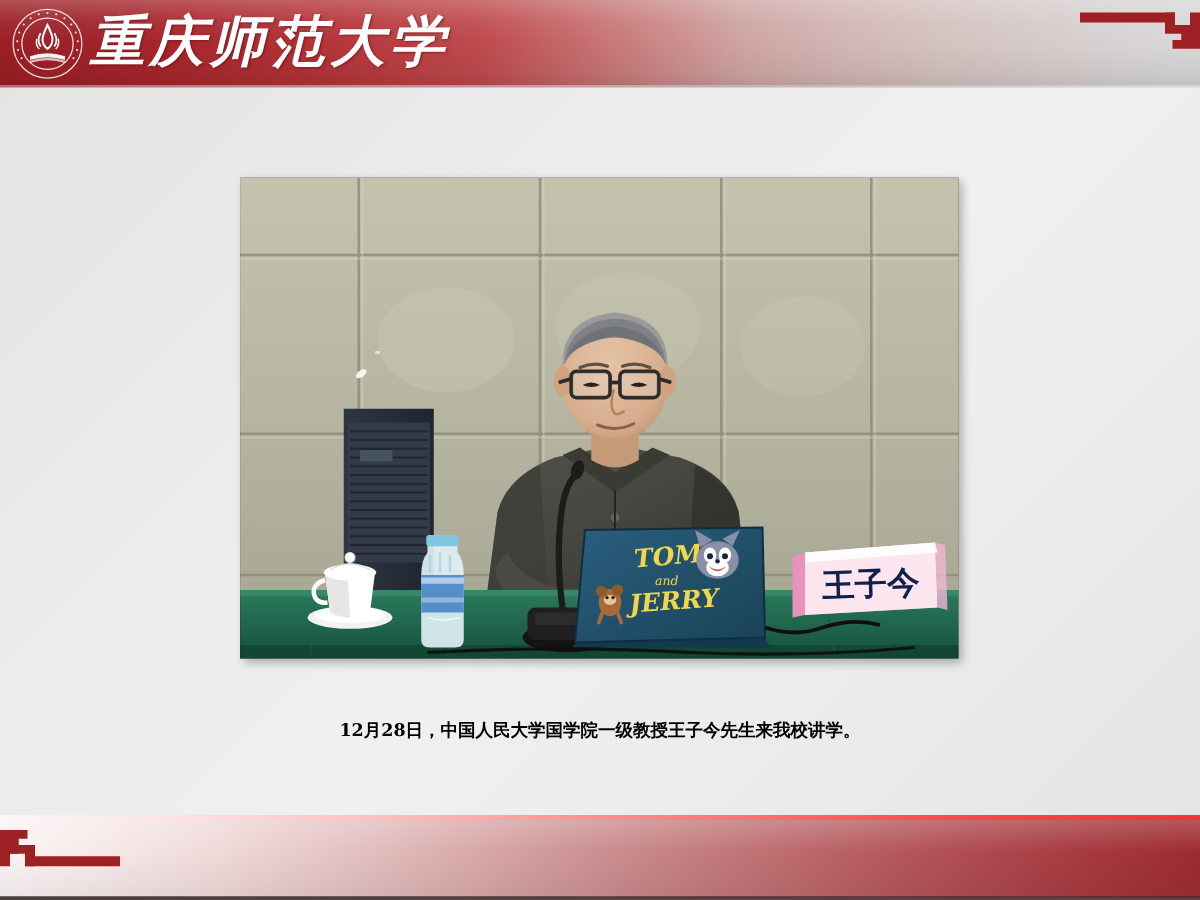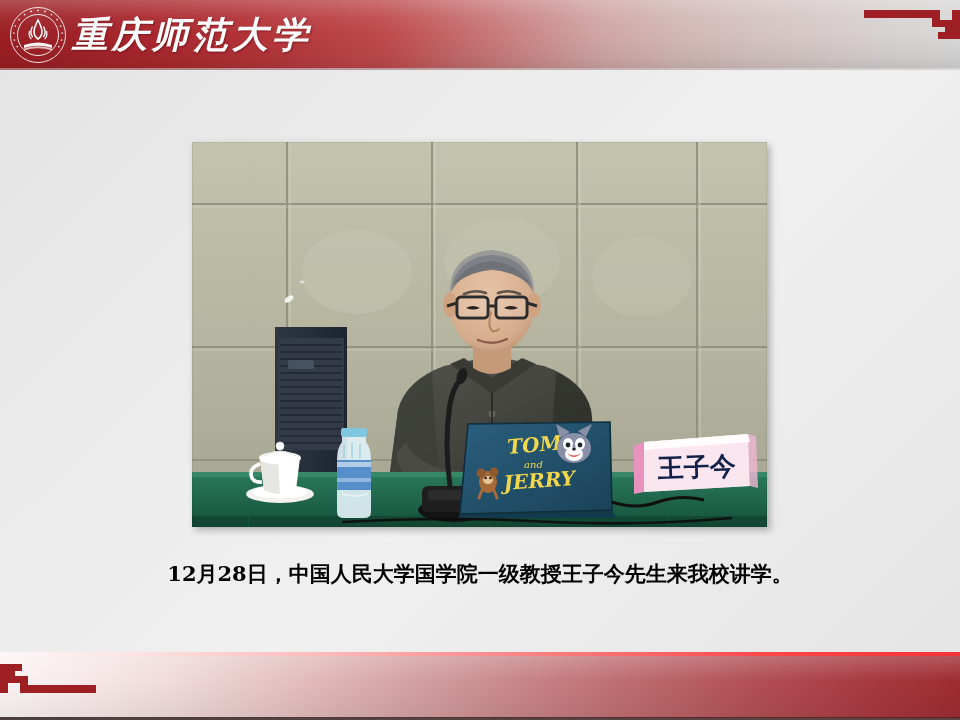--- a/index.html
+++ b/index.html
@@ -69,21 +69,21 @@
     border: 1.2px solid rgba(255,255,255,.88);
     box-sizing: border-box;
   }
   #logo svg { position:absolute; left:0; top:0; }
 
   #uni-name {
     position: absolute; left: 72px; top: 6px;
     height: 56px; line-height: 56px;
     color: #ffffff;
     font-family: "DejaVu Serif", "Liberation Serif", serif;
-    font-size: 36px;
+    font-size: 44px;
     font-weight: 700;
     letter-spacing: 4px;
     font-style: italic;
     text-shadow: 1px 1px 2px rgba(90,10,14,.55);
     white-space: nowrap;
     text-align: right;
   }
 
   
   .meander { position: absolute; }
@@ -95,26 +95,26 @@
     position: absolute; left: 192px; top: 142px;
     width: 575px; height: 385px;
     box-shadow: 3px 3px 7px rgba(0,0,0,.28);
     background: #8d8f83;
     overflow: hidden;
   }
   #photo { position:absolute; left:0; top:0; width:575px; height:385px; display:block; }
 
   
   #caption {
-    position: absolute; left: 0; top: 560px;
+    position: absolute; left: 0; top: 576px;
     width: 960px;
     text-align: center;
     color: #000000;
     font-family: "DejaVu Serif", "Liberation Serif", serif;
-    font-size: 21px;
+    font-size: 14px;
     font-weight: 700;
     letter-spacing: 0px;
     white-space: nowrap;
   }
 
   
   #footer-hairline {
     position: absolute; left: 0; bottom: 64px;
     width: 960px; height: 4px;
     background: linear-gradient(to right,

